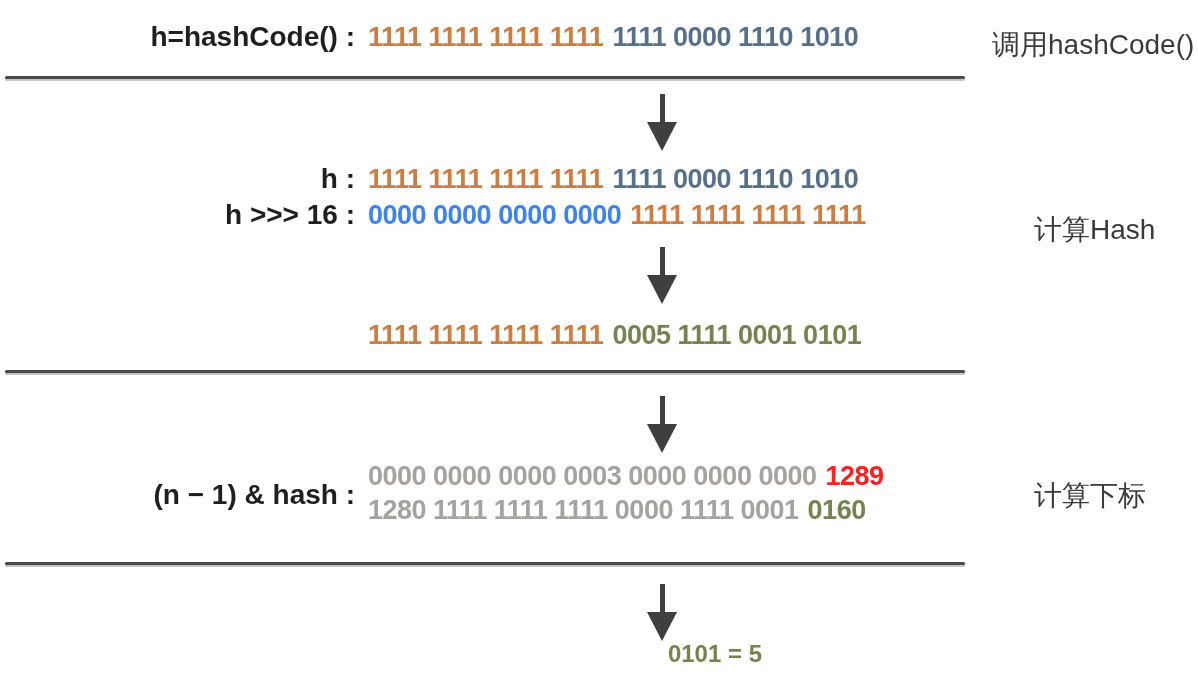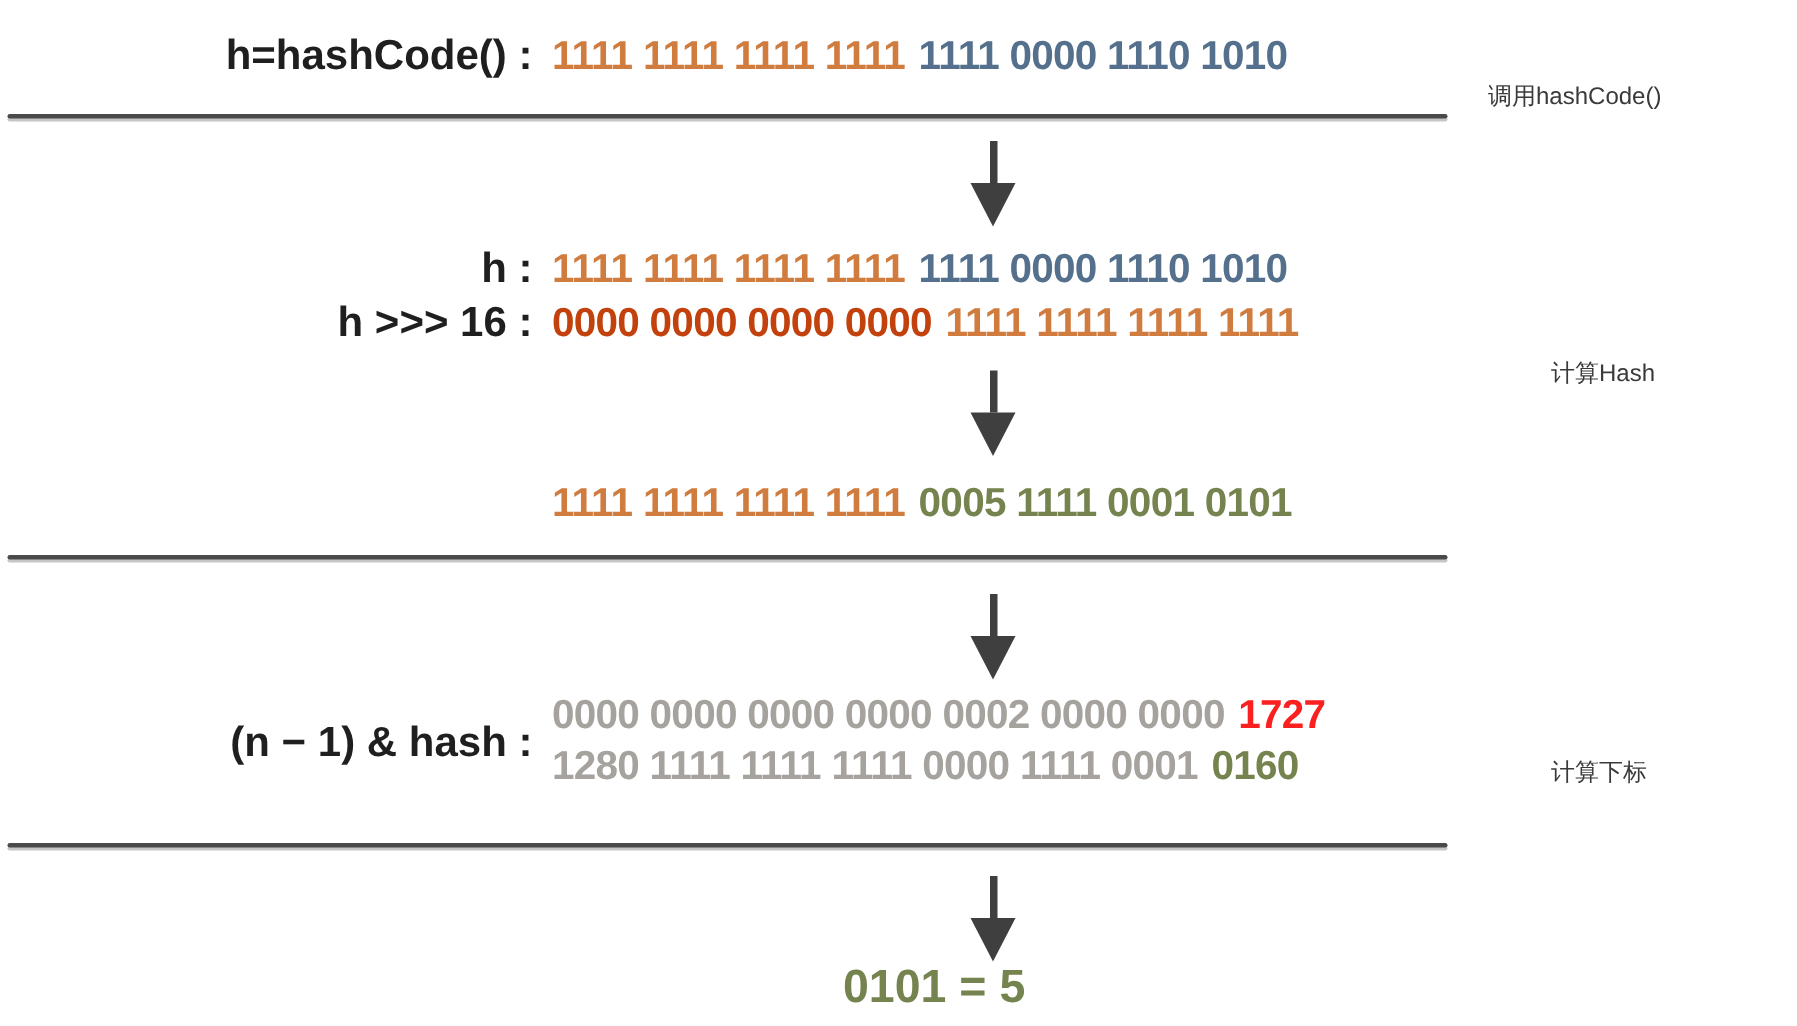--- a/index.html
+++ b/index.html
@@ -4,29 +4,29 @@
 <style>
   html,body{margin:0;padding:0;background:#ffffff;}
   body{font-family:"Liberation Sans","DejaVu Sans",sans-serif;}
   .canvas{position:relative;width:1198px;height:684px;background:#ffffff;overflow:hidden;}
 
   .row{position:absolute;left:0;width:100%;height:36px;line-height:36px;white-space:nowrap;}
   .expr{position:absolute;left:0;width:355px;text-align:right;font-size:28px;font-weight:bold;color:#1f1f1f;}
   .bin{position:absolute;left:368px;font-size:27px;letter-spacing:-0.5px;font-weight:bold;}
   .bin .grp + .grp{margin-left:9px;}
 
-  .side-label{position:absolute;font-size:16px;color:#3a3a3a;white-space:nowrap;margin-top:28px;}
+  .side-label{position:absolute;font-size:28px;color:#3a3a3a;white-space:nowrap;}
 
   .divider{position:absolute;left:5px;width:960px;height:3px;background:#4a4a4a;border-radius:2px;box-shadow:0 2px 0 #c6c6c6;}
 
   .arrow{position:absolute;left:647px;width:30px;display:flex;flex-direction:column;align-items:center;}
   .arrow .stem{width:5px;height:28px;background:#3f3f3f;}
   .arrow .head{width:0;height:0;border-left:15px solid transparent;border-right:15px solid transparent;border-top:29px solid #3f3f3f;}
 
-  .result{position:absolute;left:562px;top:640px;width:200px;text-align:left;font-size:31px;font-weight:bold;}
+  .result{position:absolute;left:562px;top:640px;width:200px;text-align:right;font-size:24px;font-weight:bold;}
 </style>
 </head>
 <body>
 
 <div class="canvas">
 
   <div class="row" style="top:19px">
     <span class="expr">h=hashCode() :</span>
     <span class="bin"><span class="grp" style="color: rgb(208, 124, 63);">1111 1111 1111 1111</span><span class="grp" style="color: rgb(84, 112, 140);">1111 0000 1110 1010</span></span>
   </div>
@@ -38,21 +38,21 @@
     <div class="stem"></div>
     <div class="head"></div>
   </div>
 
   <div class="row" style="top:161px">
     <span class="expr">h :</span>
     <span class="bin"><span class="grp" style="color: rgb(208, 124, 63);">1111 1111 1111 1111</span><span class="grp" style="color: rgb(84, 112, 140);">1111 0000 1110 1010</span></span>
   </div>
   <div class="row" style="top:197px">
     <span class="expr">h &gt;&gt;&gt; 16 :</span>
-    <span class="bin"><span class="grp" style="color: #c2410c;">0000 0000 0000 0000</span><span class="grp" style="color: rgb(208, 124, 63);">1111 1111 1111 1111</span></span>
+    <span class="bin"><span class="grp" style="color: #3b82f6;">0000 0000 0000 0000</span><span class="grp" style="color: rgb(208, 124, 63);">1111 1111 1111 1111</span></span>
   </div>
   <div class="side-label" style="left:1034px;top:211px">计算Hash</div>
 
   <div class="arrow" style="top:247px">
     <div class="stem"></div>
     <div class="head"></div>
   </div>
 
   <div class="row" style="top:317px">
     <span class="bin"><span class="grp" style="color: rgb(208, 124, 63);">1111 1111 1111 1111</span><span class="grp" style="color: rgb(117, 131, 78);">0005 1111 0001 0101</span></span>
@@ -62,21 +62,21 @@
 
   <div class="arrow" style="top:396px">
     <div class="stem"></div>
     <div class="head"></div>
   </div>
 
   <div class="row" style="top:477px">
     <span class="expr">(n − 1) &amp; hash :</span>
   </div>
   <div class="row" style="top:459px;height:34px;line-height:34px">
-    <span class="bin"><span class="grp" style="color: rgb(166, 162, 158);">0000 0000 0000 0000 0002 0000 0000</span><span class="grp" style="color: rgb(249, 32, 31);">1727</span></span>
+    <span class="bin"><span class="grp" style="color: rgb(166, 162, 158);">0000 0000 0000 0003 0000 0000 0000</span><span class="grp" style="color: rgb(249, 32, 31);">1289</span></span>
   </div>
   <div class="row" style="top:493px;height:34px;line-height:34px">
     <span class="bin"><span class="grp" style="color: rgb(166, 162, 158);">1280 1111 1111 1111 0000 1111 0001</span><span class="grp" style="color: rgb(117, 131, 78);">0160</span></span>
   </div>
   <div class="side-label" style="left:1034px;top:477px">计算下标</div>
 
   <div class="divider" style="top:562px"></div>
 
   <div class="arrow" style="top:584px">
     <div class="stem"></div>

